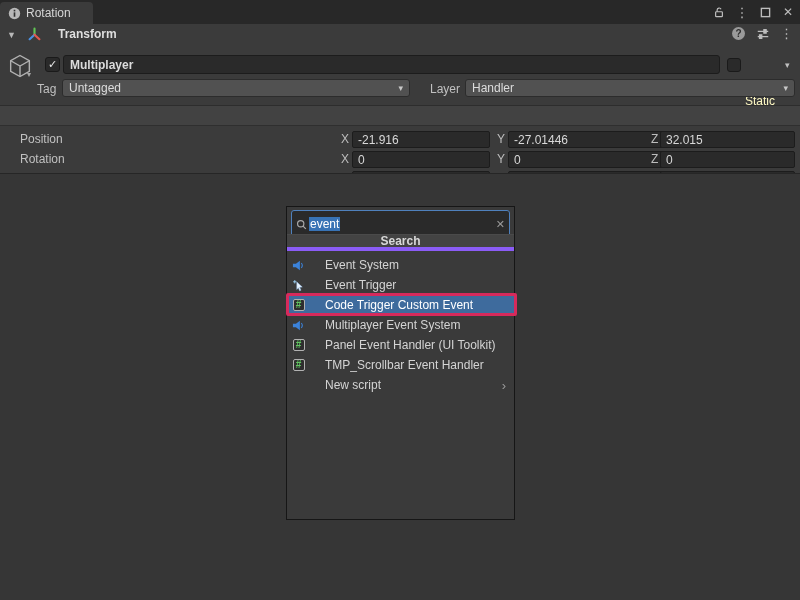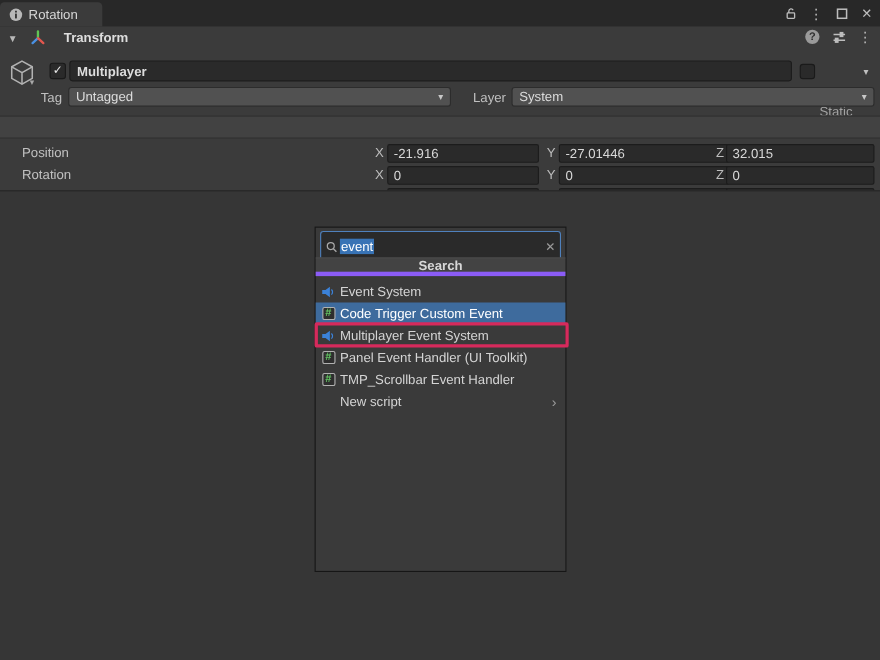--- a/index.html
+++ b/index.html
@@ -30,21 +30,21 @@
 
   .checkbox { position:absolute; width:15px; height:15px; background:#2a2a2a;
               border:1px solid #1a1a1a; border-radius:3px; color:#e8e8e8; font-size:11px;
               display:flex; align-items:center; justify-content:center; line-height:1; }
   .cb-active { left:45px; top:33px; }
   .cb-static { left:727px; top:34px; width:14px; height:14px; }
 
   .name-field { position:absolute; left:63px; top:31px; width:657px; height:19px;
                 background:#2a2a2a; border:1px solid #1c1c1c; border-radius:3px;
                 display:flex; align-items:center; padding-left:6px; color:#dcdcdc; font-weight:bold; }
-  .static-label { position:absolute; left:745px; top:49px; color:#a3a3a3;margin-top:21px; }
+  .static-label { position:absolute; left:745px; top:49px; color:#fef9c3;margin-top:21px; }
   .static-caret { position:absolute; left:785px; top:36px; font-size:9px; color:#c0c0c0; }
 
   .field-label { position:absolute; color:#c0c0c0; }
   .dropdown { position:absolute; height:18px; background:#515151; border:1px solid #2c2c2c;
               border-radius:3px; display:flex; align-items:center; padding:0 6px; color:#dcdcdc; }
   .dropdown .dd-caret { margin-left:auto; font-size:9px; color:#c8c8c8; }
   .dd-tag { left:62px; top:55px; width:348px; }
   .dd-layer { left:465px; top:55px; width:330px; }
 
   
@@ -80,21 +80,21 @@
                   border:1px solid #4f81bd; border-radius:3px; display:flex; align-items:center;
                   padding:0 4px; }
   .search-text { background:#3873b5; color:#ffffff; padding:0 1px; margin-left:2px; }
   .clear-x { margin-left:auto; color:#9a9a9a; font-size:11px; }
   .popup-header { position:absolute; left:0; top:27px; width:227px; height:17px; background:#434343;
                   border-top:1px solid #4a4a4a; border-bottom:4px solid #8b5cf6;
                   display:flex; align-items:center; justify-content:center; font-weight:bold;
                   color:#d8d8d8; }
   .item-list { position:absolute; left:0; top:48px; width:227px; }
   .item { position:relative; height:20px; display:flex; align-items:center; padding-left:5px;
-          gap:4px; color:#d4d4d4; }
+          gap:20px; color:#d4d4d4; }
   .item.selected { background:#3e6b9d; color:#ffffff; }
   .item .no-icon { width:13px; }
   .item .chev { margin-left:auto; margin-right:8px; color:#9a9a9a; font-size:13px; }
   .annotation { position:absolute; left:-1px; top:86px; width:231px; height:23px;
                 border:3px solid #d62a5c; border-radius:2px; pointer-events:none; }
 
   .icon13 { width:13px; height:13px; flex:0 0 13px; display:flex; align-items:center;
             justify-content:center; }
   .script-ic { width:12px; height:12px; border:1.5px solid #b2b2b2; border-radius:2px;
                background:#2e2e2e; color:#62c462; font-size:10px; font-weight:bold;
@@ -154,21 +154,21 @@
     <span class="static-caret">▾</span>
 
     <span class="field-label" style="left:37px; top:58px;">Tag</span>
     <div class="dropdown dd-tag">
       <span>Untagged</span>
       <span class="dd-caret">▾</span>
     </div>
 
     <span class="field-label" style="left:430px; top:58px;">Layer</span>
     <div class="dropdown dd-layer">
-      <span>System</span>
+      <span>Handler</span>
       <span class="dd-caret">▾</span>
     </div>
 
     <div class="tr-header"></div>
     <span class="foldout">▼</span>
     <span class="tr-icon">
       <svg width="17" height="17" viewBox="0 0 16 16" stroke-width="2" stroke-linecap="round">
         <line x1="8" y1="8.2" x2="8" y2="2.5" stroke="#61c554"></line>
         <line x1="8" y1="8.2" x2="3.4" y2="12.4" stroke="#4a90e2"></line>
         <line x1="8" y1="8.2" x2="12.6" y2="12.4" stroke="#e2574e"></line>
@@ -260,20 +260,32 @@
       <div class="item">
         <span class="icon13">
           <svg width="13" height="13" viewBox="0 0 14 14">
             <polygon points="1,5 4.2,5 8.5,1.8 8.5,12.2 4.2,9 1,9" fill="#3b82d9"></polygon>
             <path d="M10 4.5 a3.4 3.4 0 0 1 0 5" stroke="#3b82d9" stroke-width="1.2" fill="none"></path>
           </svg>
         </span>
         <span>Event System</span>
       </div>
 
+      <div class="item">
+        <span class="icon13">
+          <svg width="13" height="13" viewBox="0 0 14 14">
+            <g stroke="#9fd4f5" stroke-width="1">
+              <line x1="3" y1="1.2" x2="3" y2="4.8"></line>
+                <line x1="1.2" y1="3" x2="4.8" y2="3"></line>
+            </g>
+            <path d="M5.2 3.2 L11 8.6 L8.2 8.9 L9.6 12 L8.2 12.6 L6.9 9.5 L5.2 11.2 Z" fill="#e8f2fc" stroke="#9fc6ee" stroke-width="0.6"></path>
+          </svg>
+        </span>
+        <span>Event Trigger</span>
+      </div>
 
       <div class="item selected">
         <span class="icon13">
           <span class="script-ic">#</span>
         </span>
         <span>Code Trigger Custom Event</span>
       </div>
 
       <div class="item">
         <span class="icon13">

